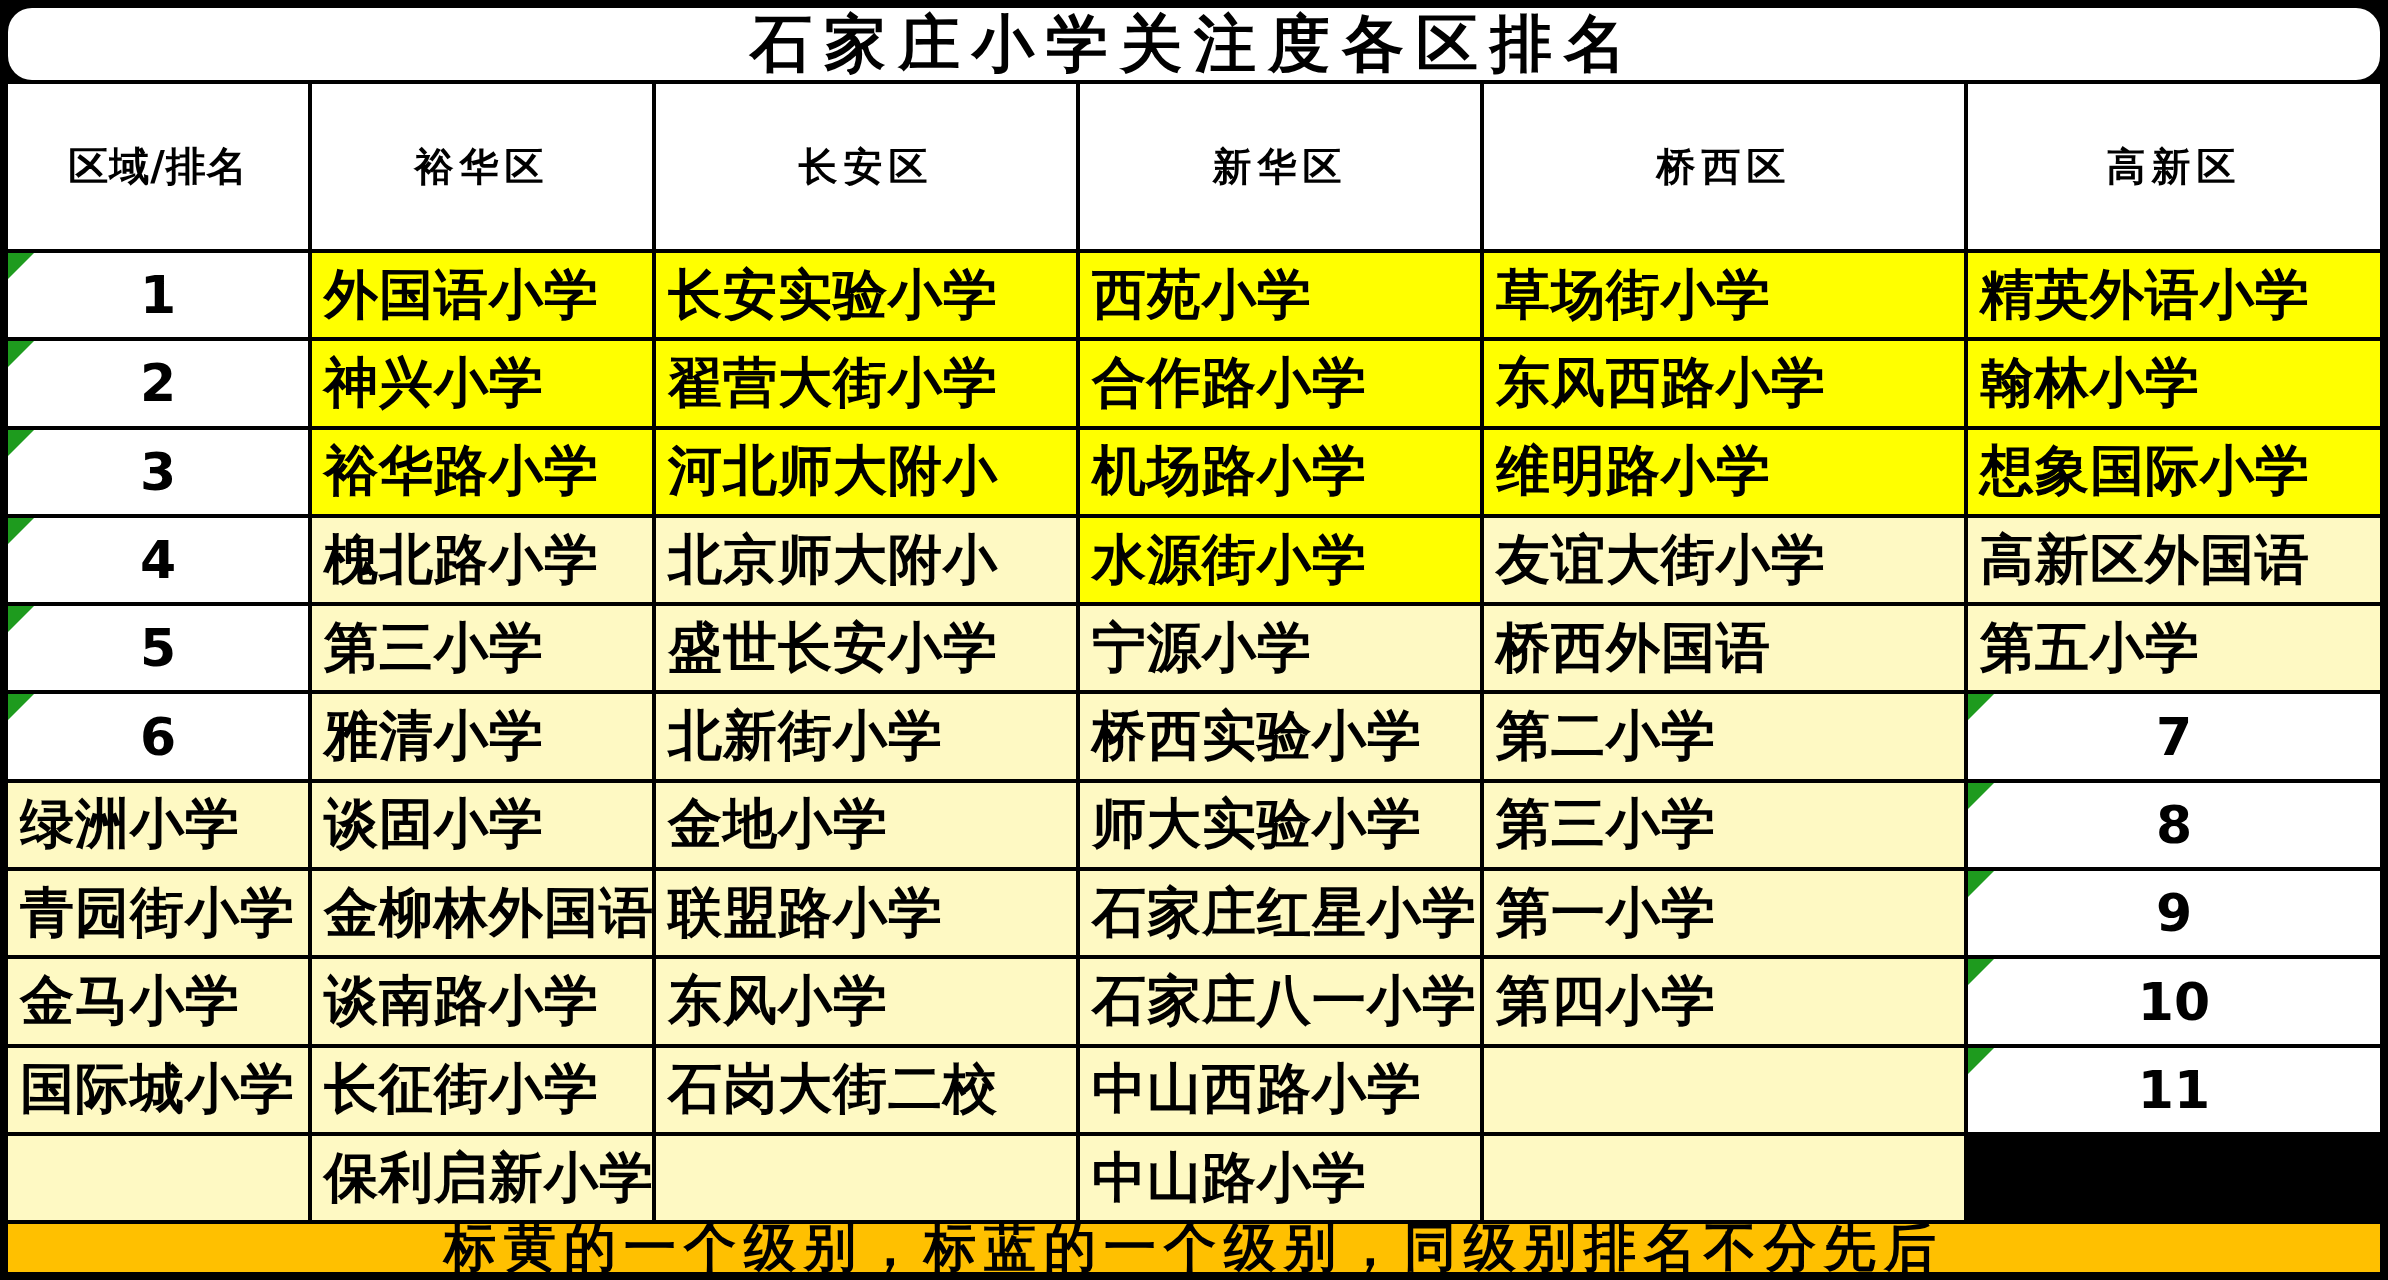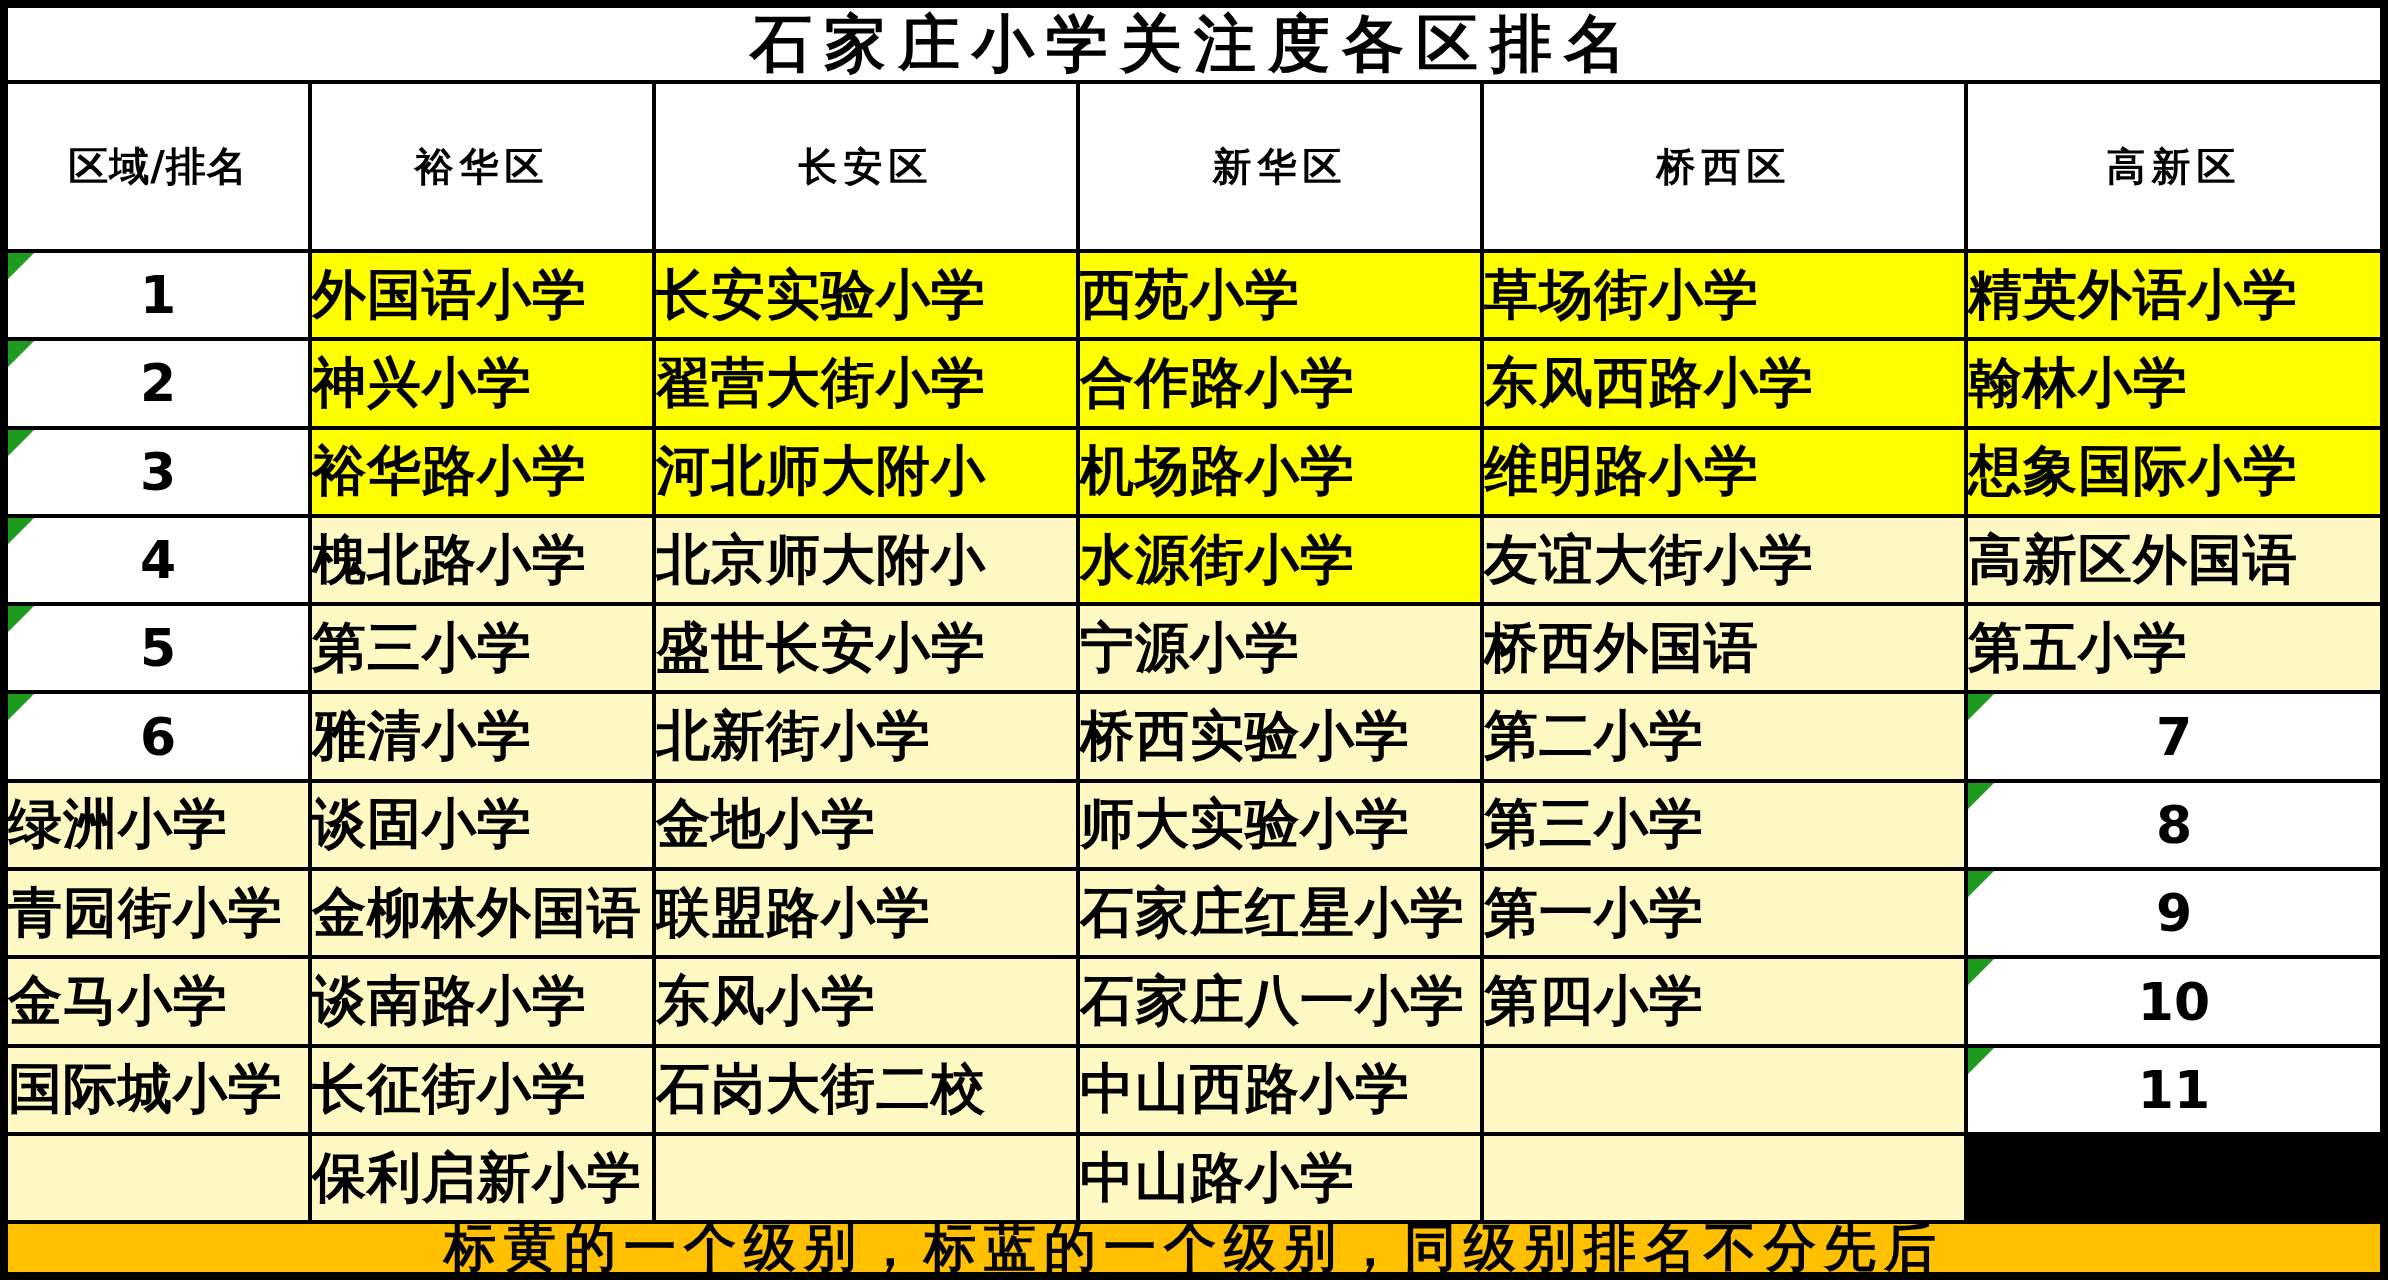--- a/index.html
+++ b/index.html
@@ -7,25 +7,25 @@
     width:2388px;height:1280px;box-sizing:border-box;
     background:#000;padding:8px;
     display:grid;
     grid-template-columns:300px 340px 420px 400px 480px 412px;
     grid-template-rows:72px 165px repeat(11,84.3px) 1fr;
     gap:4px;
     font-family:"DejaVu Sans","Liberation Sans",sans-serif;
     font-weight:bold;color:#000;
   }
   .cell{background:#fff;display:flex;align-items:center;justify-content:center;overflow:hidden;white-space:nowrap;}
-  .title{grid-column:1/-1;font-size:62px;letter-spacing:12px;}
+  .title{grid-column:1/-1;font-size:62px;letter-spacing:12px;border-radius:24px;}
   .head{font-size:39px;letter-spacing:6px;}
   .corner{font-size:40px;letter-spacing:1px;}
   .rank{font-size:52px;position:relative;}
-  .school{justify-content:flex-start;font-size:54px;letter-spacing:1px;}
+  .school{justify-content:flex-start;padding-left:12px;font-size:54px;letter-spacing:1px;}
   .footer{grid-column:1/-1;background:#FFC000;font-size:52px;letter-spacing:8px;}
   [data-level="yellow"]{background:#FFFF00;}
   [data-level="blue"]{background:#fef9c3;}
   .tri{position:absolute;top:0;left:0;width:0;height:0;
        border-top:26px solid #1E9B1E;border-right:26px solid transparent;}
 </style>
 </head>
 <body>
 
 <div class="table">

